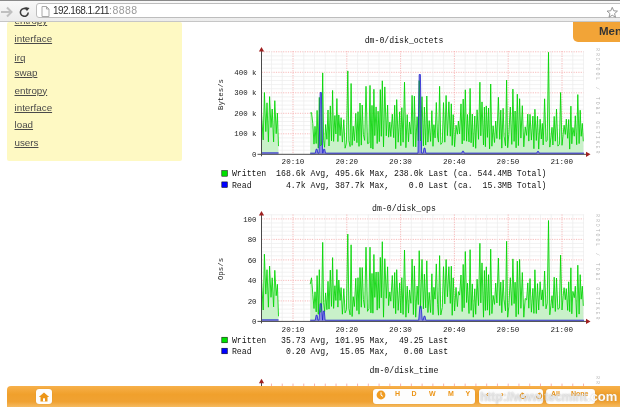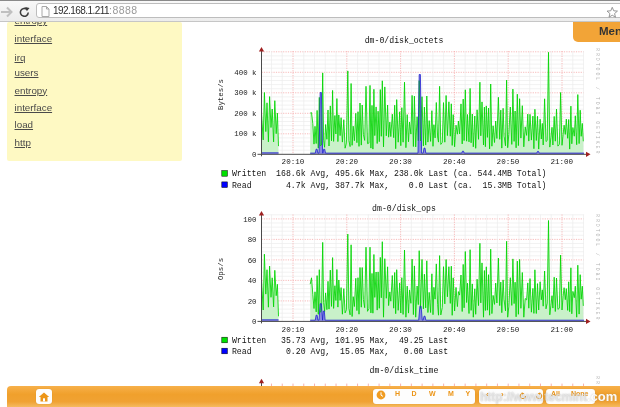--- a/index.html
+++ b/index.html
@@ -243,25 +243,25 @@
 <line x1="562.00" y1="383.6" x2="562.00" y2="386" stroke="#f5a8a8" stroke-width="0.9"></line>
 <line x1="572.76" y1="383.6" x2="572.76" y2="386" stroke="#f5a8a8" stroke-width="0.9"></line>
 <line x1="583.52" y1="383.6" x2="583.52" y2="386" stroke="#f5a8a8" stroke-width="0.9"></line>
 <text x="595.5" y="376" font-size="4.8" letter-spacing="2" fill="#b4b4b4" font-family="Liberation Mono, monospace" transform="rotate(90 595.5 376)" xml:space="preserve">RRDTOOL / TOBI OETIKER</text>
 </svg>
 
 <div id="sbar">
 <div class="lnk" style="top:-6.9px">entropy</div>
 <div class="lnk" style="top:10.5px">interface</div>
 <div class="lnk" style="top:30px">irq</div>
-<div class="lnk" style="top:45.2px">users</div>
+<div class="lnk" style="top:45.2px">swap</div>
 <div class="lnk" style="top:62.6px">entropy</div>
 <div class="lnk" style="top:80.0px">interface</div>
 <div class="lnk" style="top:97.3px">load</div>
-<div class="lnk" style="top:114.7px">http</div>
+<div class="lnk" style="top:114.7px">users</div>
 </div>
 
 <div id="mtab">
       <div>Menu</div>
     </div>
 
 <div id="btool">
   <div class="wbtn" style="left:28.5px;width:16px;">
     <svg width="16" height="15.5" viewBox="0 0 16 15.5">
       <path d="M8 3.4 L13.2 8.1 L11.5 8.1 L11.5 12.4 L4.5 12.4 L4.5 8.1 L2.8 8.1 Z" fill="#ec9517"></path>

